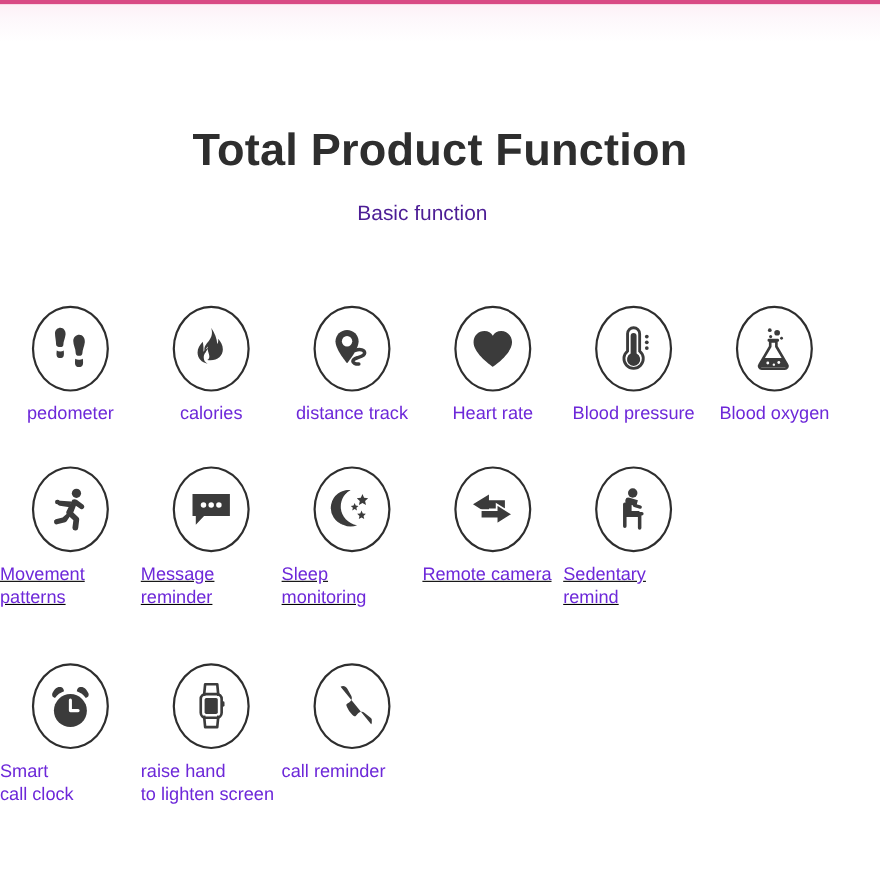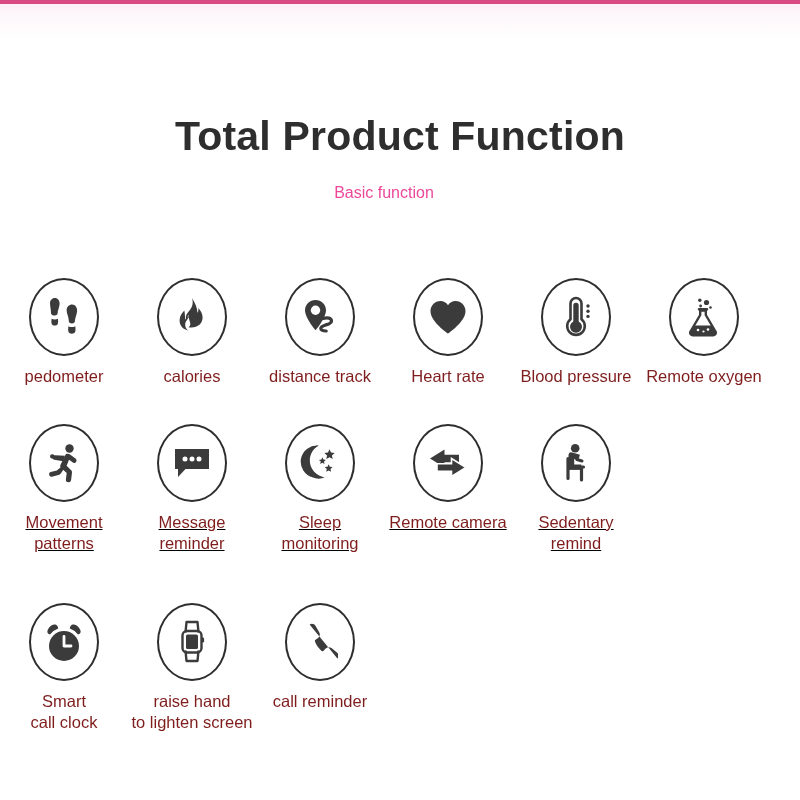--- a/index.html
+++ b/index.html
@@ -62,23 +62,23 @@
     letter-spacing: 0.2px;
     white-space: nowrap;
   }
 
   #page-subtitle {
     position: absolute;
     top: 184px;
     left: 0;
     width: 768px;
     text-align: center;
-    font-size: 16px;
+    font-size: 19px;
     font-weight: normal;
-    color: #ec4899;
+    color: #4c1d95;
     white-space: nowrap;
   }
 
   
   .feature-row {
     position: absolute;
     left: 0;
     width: 800px;
     display: flex;
     justify-content: flex-start;
@@ -107,22 +107,22 @@
   }
 
   .icon-circle svg {
     display: block;
   }
 
   .feature-label {
     margin-top: 10px;
     font-size: 16.5px;
     line-height: 21px;
-    color: #7f1d1d;
-    text-align: center;
+    color: #6d28d9;
+    text-align: left;
     white-space: pre-line;
     width: 128px;
   }
 
   
   #row-1 .feature-label { white-space: nowrap; width: auto; }
 </style>
 </head>
 <body>
 
@@ -196,21 +196,21 @@
       <circle fill="#ffffff" cx="13" cy="35" r="1.3"></circle>
       <circle fill="#ffffff" cx="18.5" cy="36.5" r="1.1"></circle>
       <circle fill="#ffffff" cx="23" cy="34.5" r="1.3"></circle>
       <rect fill="#3b3b3b" x="12.8" y="13" width="10.4" height="2.6" rx="1.1"></rect>
       <circle fill="#3b3b3b" cx="21.5" cy="7.5" r="2.6"></circle>
       <circle fill="#3b3b3b" cx="14.8" cy="5.2" r="1.7"></circle>
       <circle fill="#3b3b3b" cx="15.6" cy="11.0" r="1.4"></circle>
       <circle fill="#3b3b3b" cx="25.5" cy="12.5" r="1.3"></circle>
     </svg>
           </div>
-          <div class="feature-label">Remote oxygen</div>
+          <div class="feature-label">Blood oxygen</div>
         </div>
       </div>
     <div class="feature-row" id="row-2">
         <div class="feature-item">
           <div class="icon-circle">
             <svg width="40" height="42" viewBox="0 0 40 42">
       <circle fill="#3b3b3b" cx="25.5" cy="6.5" r="4.2"></circle>
       <path fill="#3b3b3b" d="M21.8 12.3c1.4-.7 3-.6 4.2.3l5.8 4.2a2.4 2.4 0 0 1-2.5 4L25 17.8l-2.4 6 4.6 4.4c.6.6.9 1.4.8 2.2l-.9 7.6a2.6 2.6 0 0 1-5.2-.6l.8-6.4-5.5-5c-.9-.8-1.2-2-.8-3.1z"></path>
       <path fill="#3b3b3b" d="M17.8 24.2l2.4 2.2-3.6 5.4a2.4 2.4 0 0 1-1.3.9l-7.4 2a2.4 2.4 0 0 1-1.3-4.6l6.3-1.7z"></path>
       <path fill="#3b3b3b" d="M21 13.8l-1.8 5.4-8.9-1.4a2.3 2.3 0 0 1 .7-4.6z"></path>

